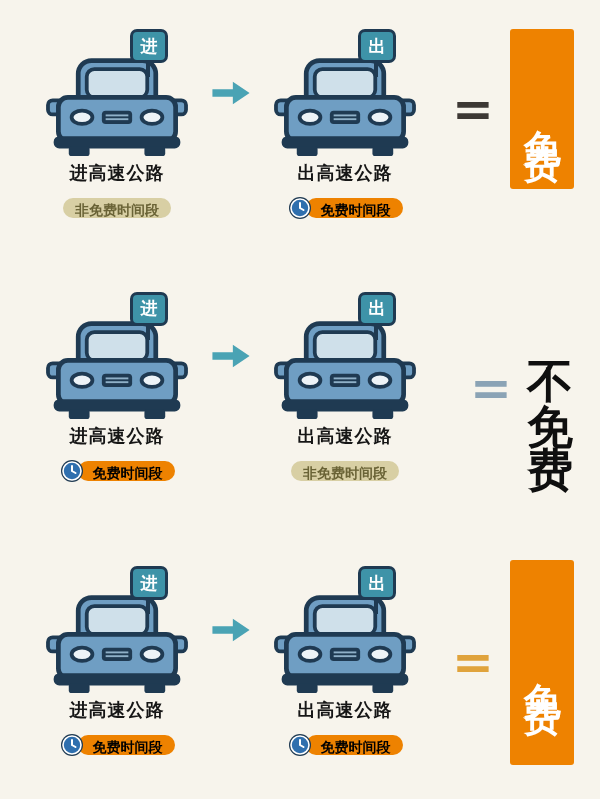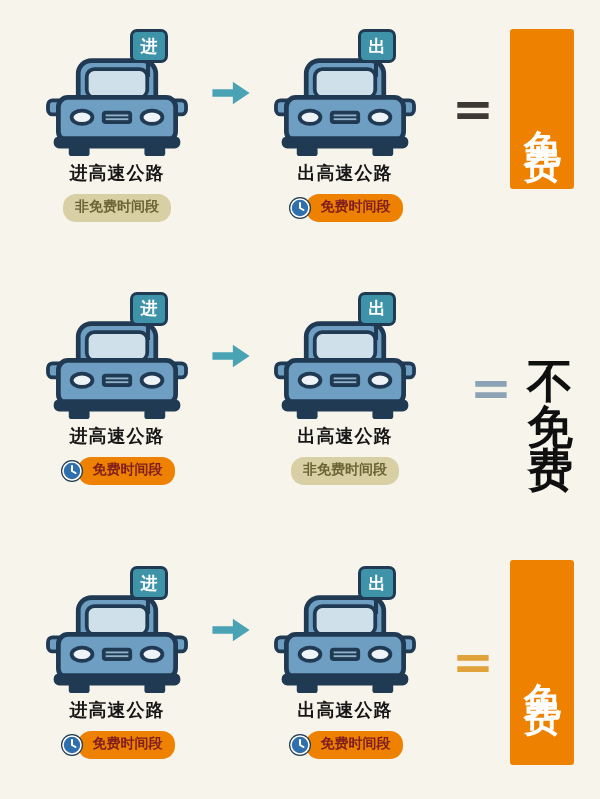--- a/index.html
+++ b/index.html
@@ -29,23 +29,23 @@
     border-radius:7px; box-sizing:border-box;
     display:flex; align-items:center; justify-content:center; z-index:2;
   }
   .flag-char { color:#fff; font-weight:bold; font-size:17px; line-height:1; }
 
   .car-label { margin-top:4px; font-size:18px; font-weight:bold;
                color: var(--text-dark, #161616); letter-spacing:1px; }
 
   .badge-wrap { margin-top:10px; display:flex; align-items:center; height:26px; }
   .clock { width:24px; height:24px; margin-right:-6px; position:relative; z-index:2; }
-  .pill { height:28px; line-height:24px; padding:0 12px; border-radius:13px;
+  .pill { height:20px; line-height:24px; padding:0 12px; border-radius:13px;
           font-size:14px; font-weight:bold; white-space:nowrap; }
-  .pill.free { background: var(--orange, #ee8200); color:#7f1d1d; padding-left:15px; }
+  .pill.free { background: var(--orange, #ee8200); color:#000000; padding-left:15px; }
   .pill.nonfree { background: var(--tan, #d8cfa4); color: var(--tan-text, #6a6336); }
 
   .arrow { width:42px; height:26px; margin:0 2px; transform:translateY(-32px); }
 
   .result-group { margin-left:auto; margin-right:26px; display:flex; align-items:center; }
   .row1 .result-group { transform:translateY(-16px); }
 
   .equals { font-size:50px; font-weight:bold; margin-right:16px;
             font-family:"DejaVu Sans", sans-serif; line-height:1; }
   .eq1 { color: var(--equals-1, #3d3834); }

